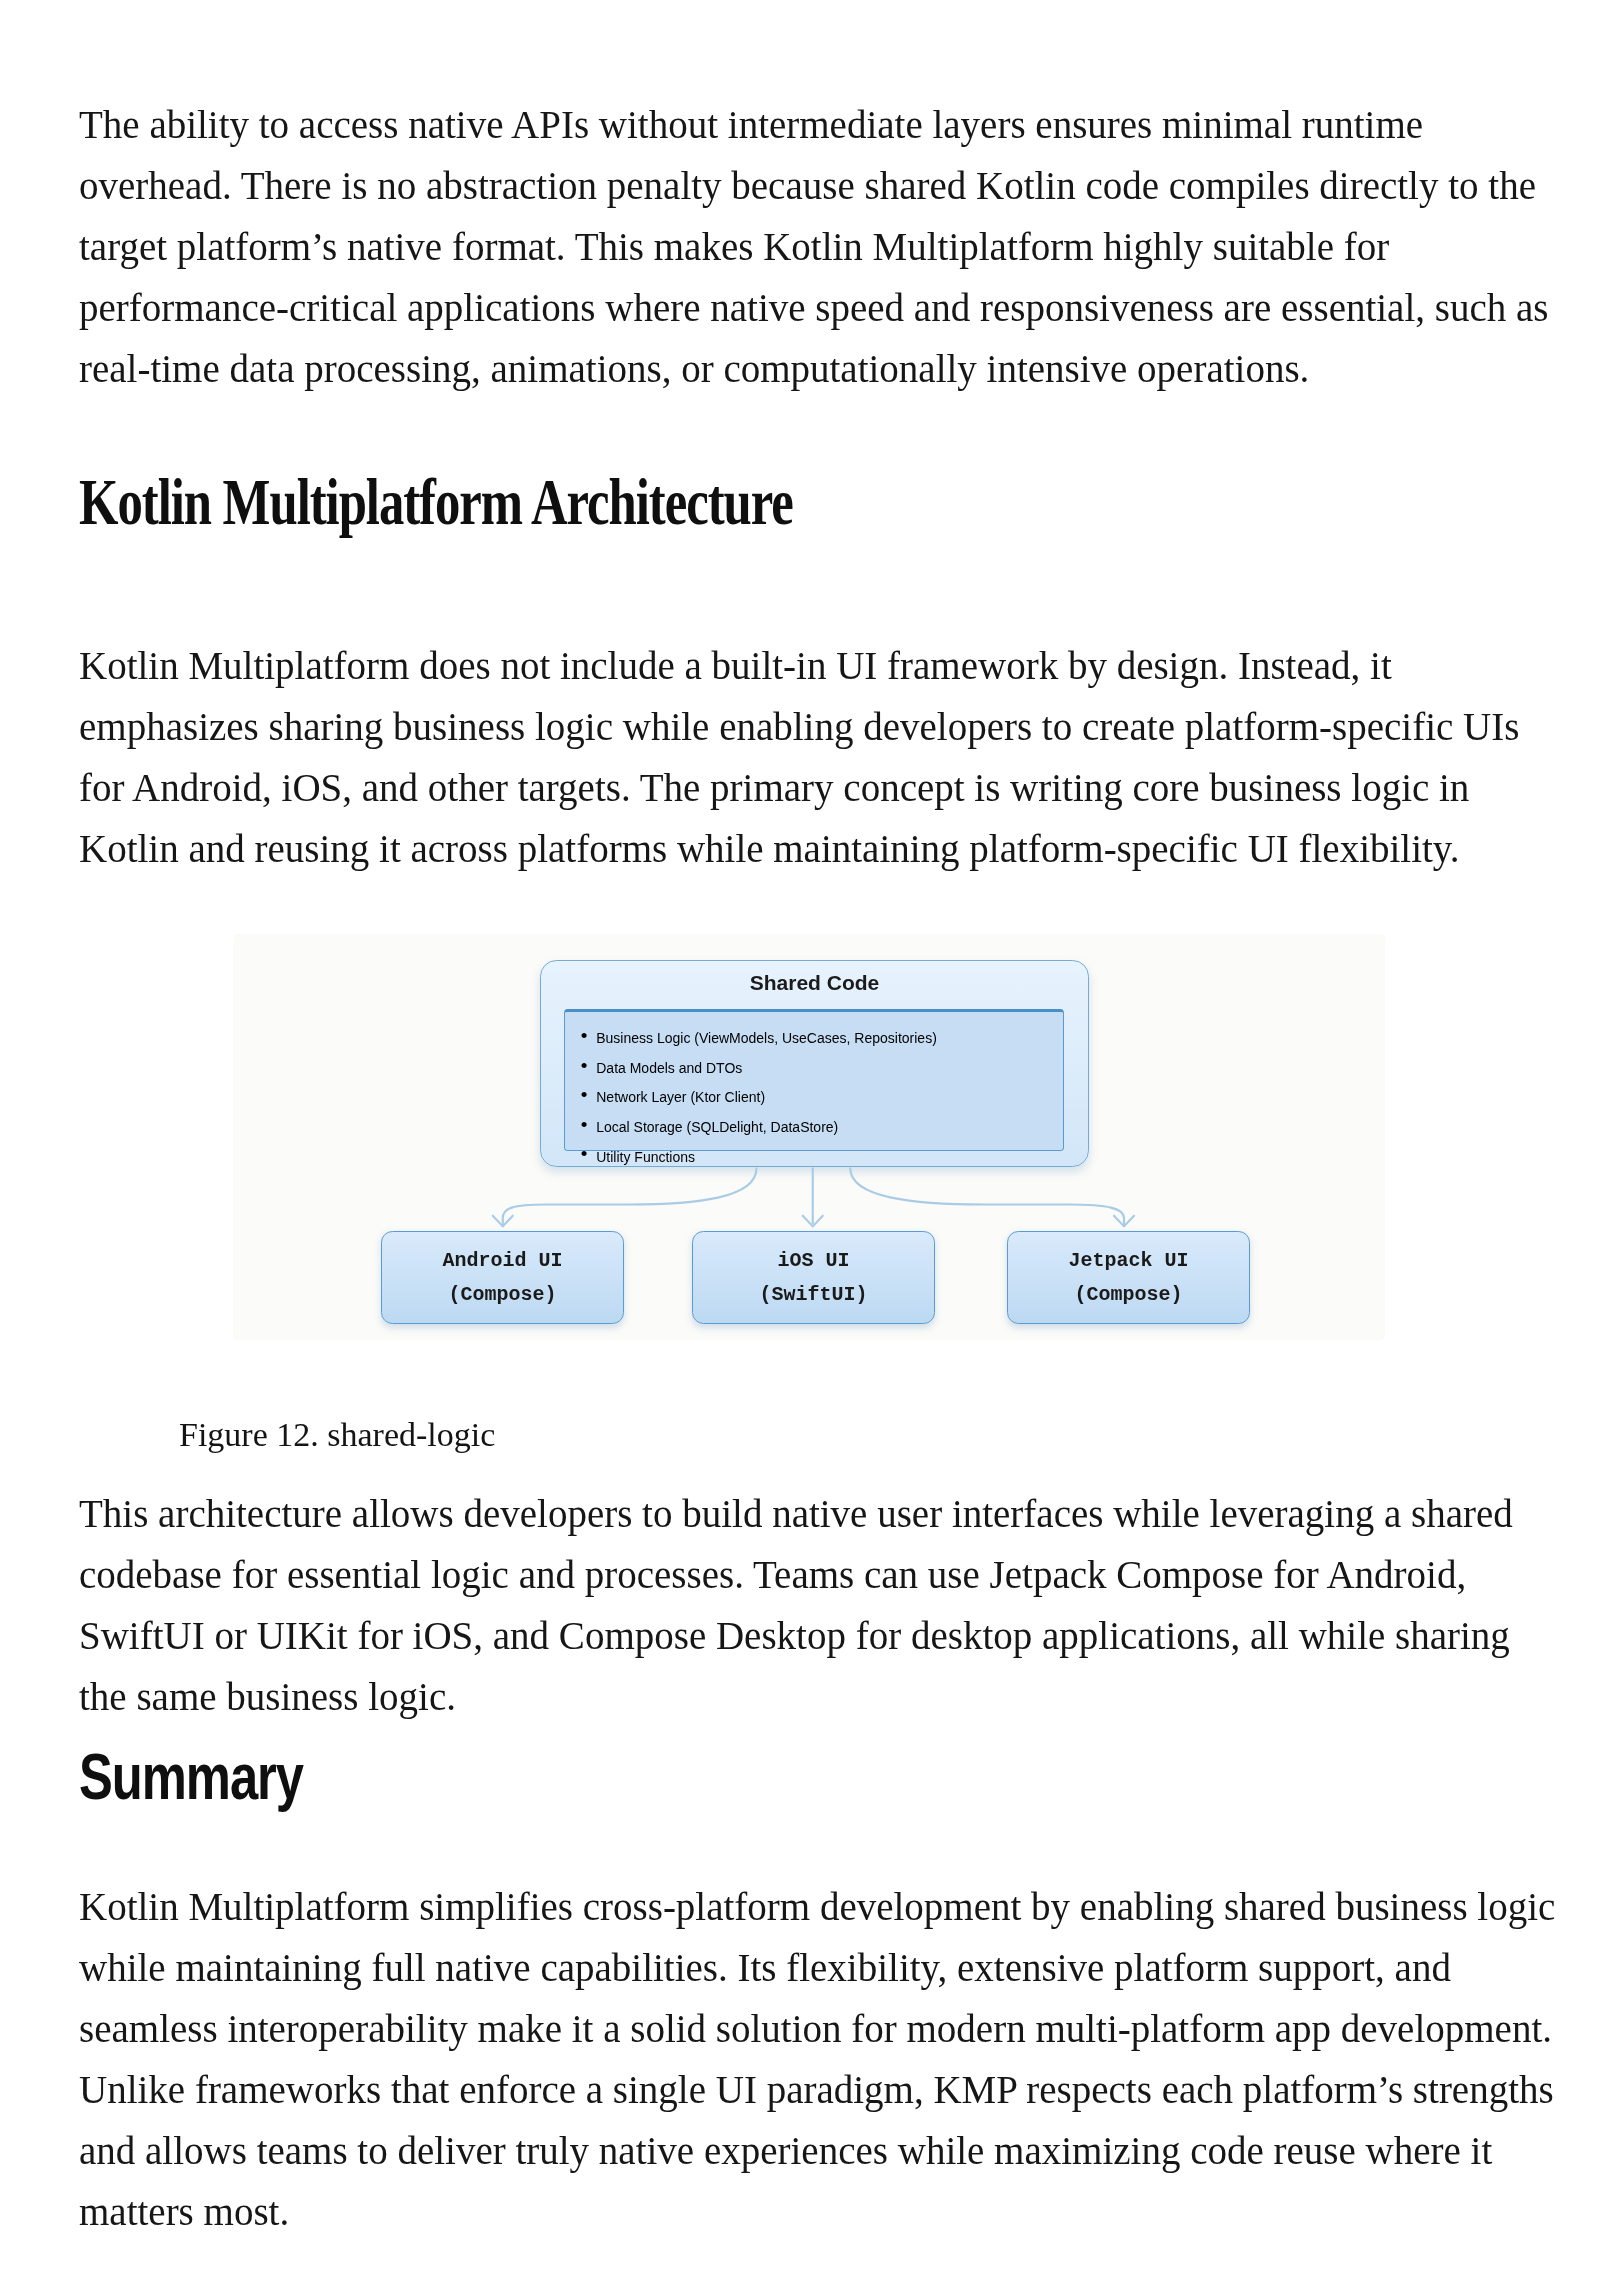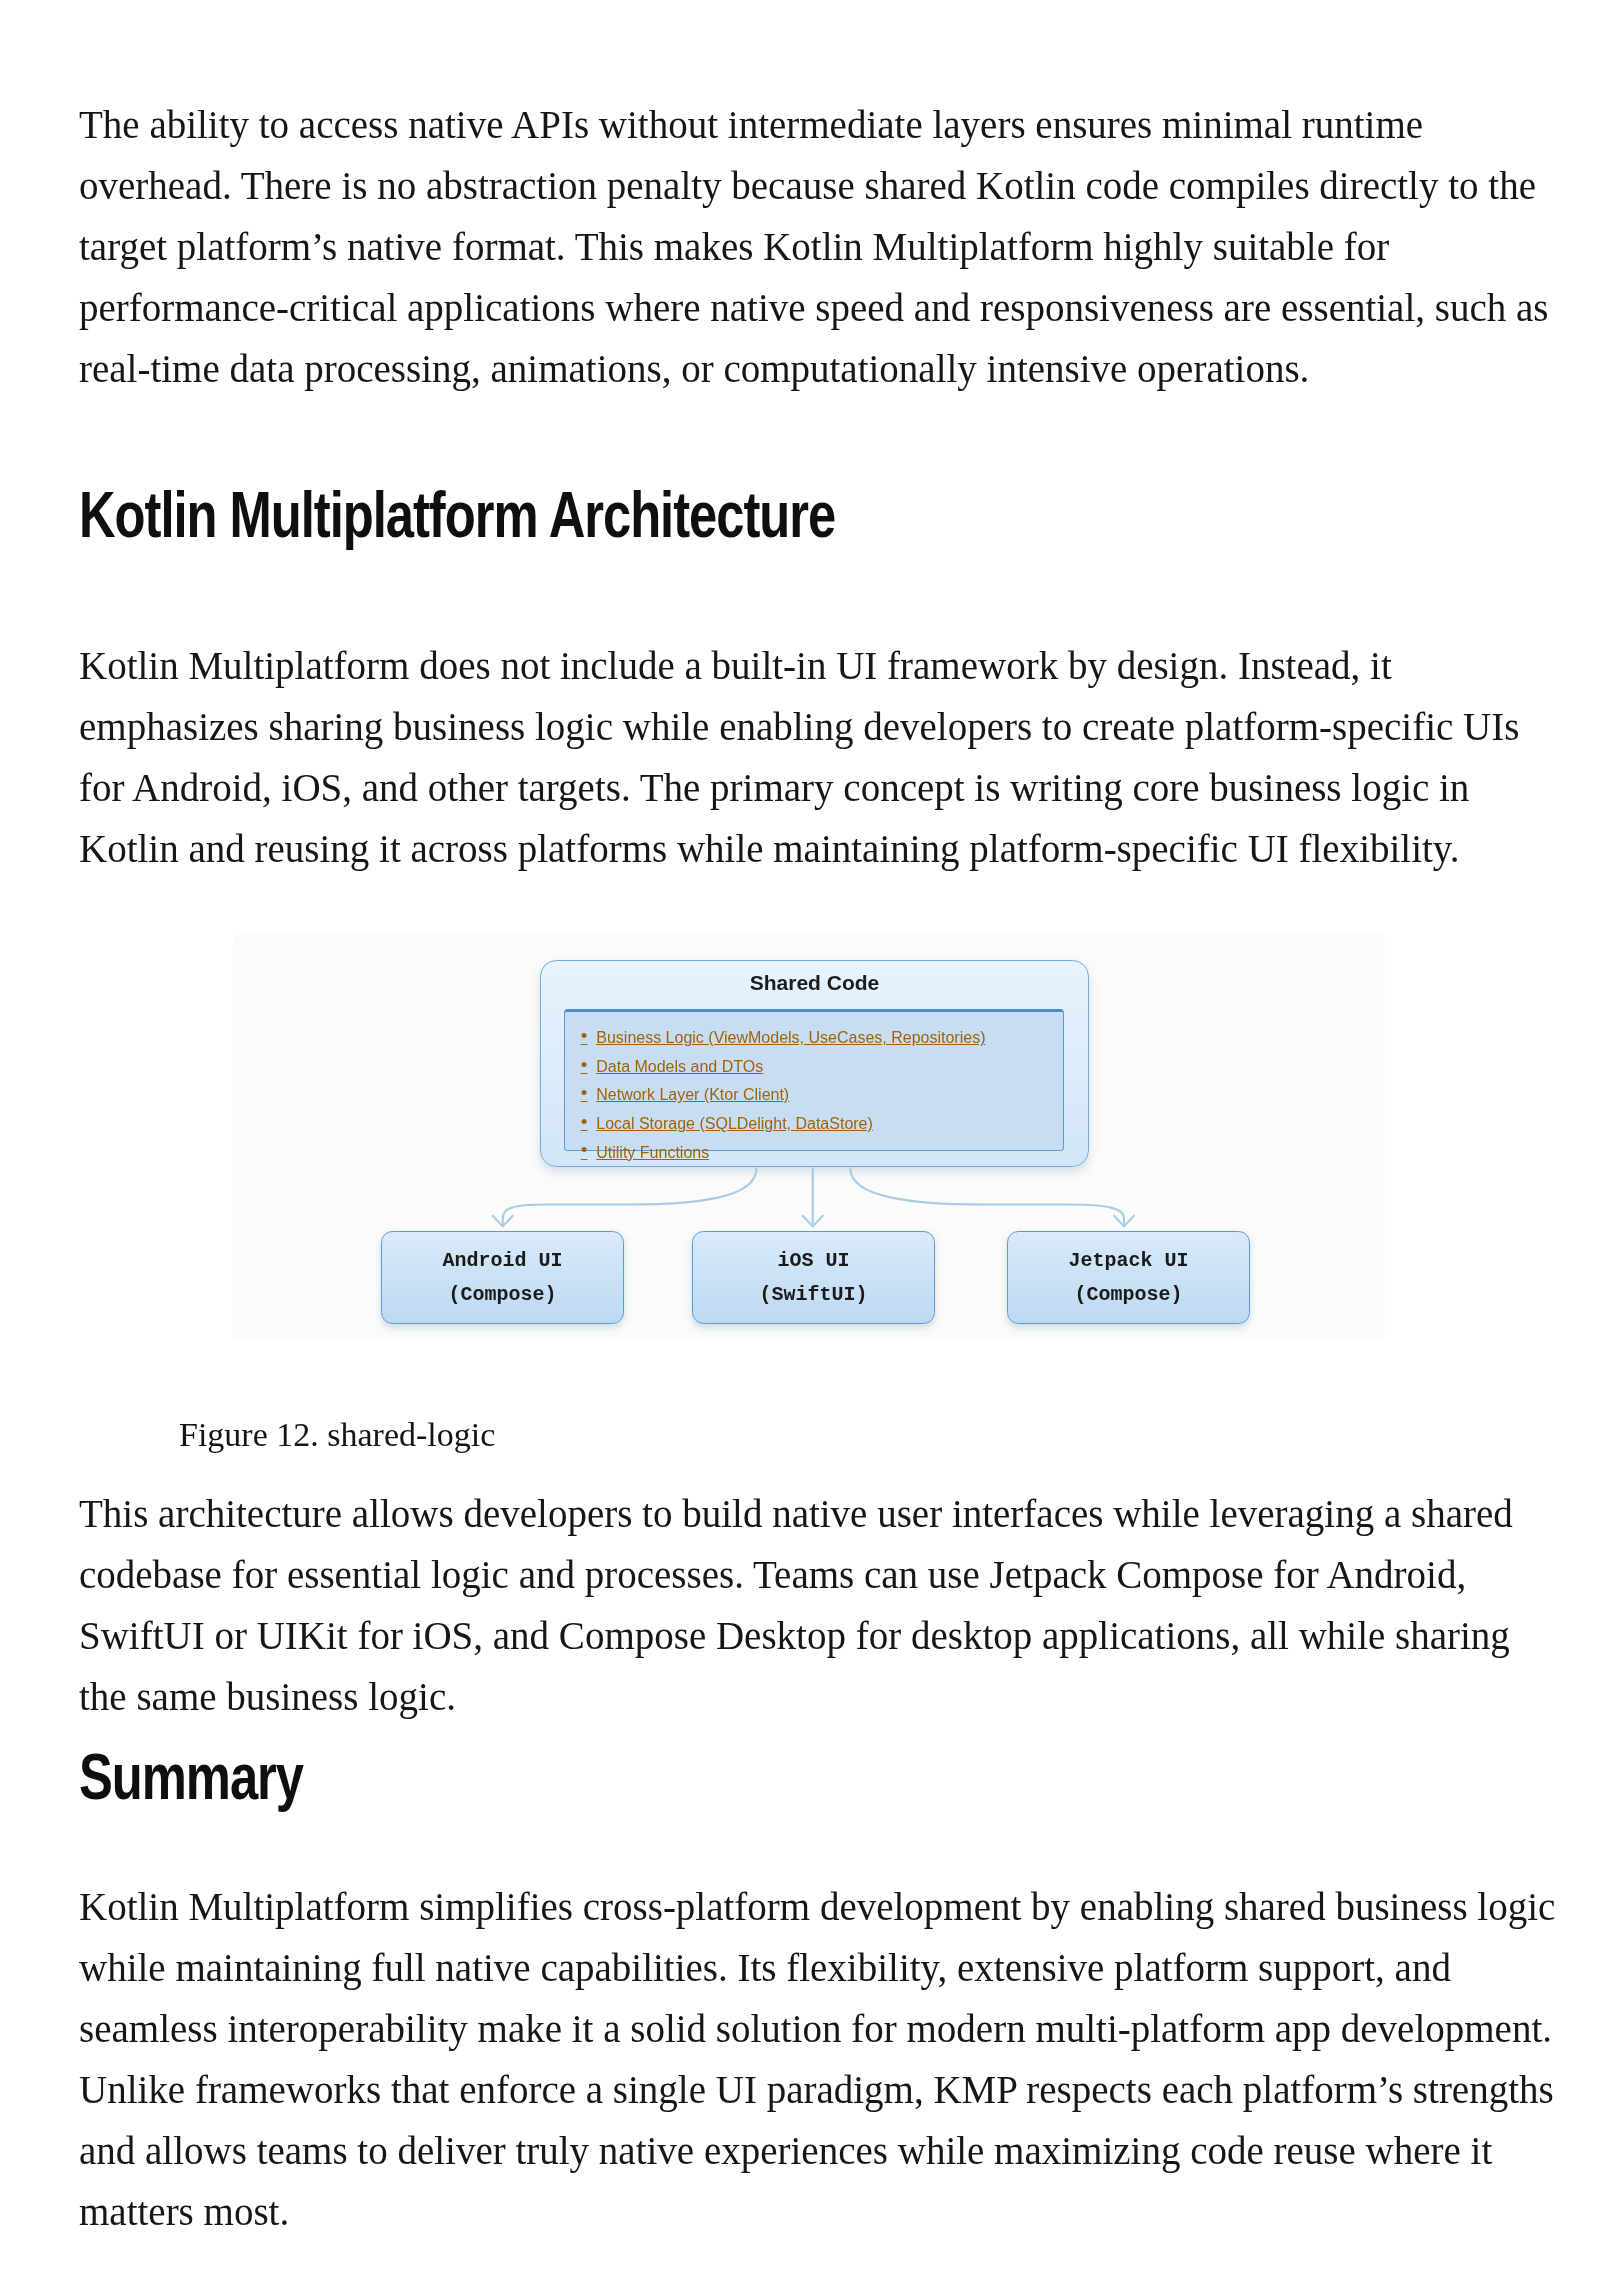--- a/index.html
+++ b/index.html
@@ -92,25 +92,24 @@
     border-top:3.1px solid var(--box-border-dark);
     border-radius:3.8px;
     padding:11.3px 11.3px 0 16.3px;
   }
   .shared-inner ul{
     margin:0;
     padding:0;
     list-style:none;
   }
   .shared-inner li{
-    font-size:16px;
+    font-size:14px;
     line-height:27.6px;
-    color:#a16207;
+    color:#000000;
     white-space:nowrap;
-    text-decoration:underline;
   }
   .shared-inner li::before{
     content:"\2022";
     margin-right:8.8px;
     font-size:19px;
     position:relative;
     top:-1.3px;
   }
   .arrows-svg{
     position:absolute;
@@ -158,21 +157,21 @@
     margin:13px;
   }
 </style>
 </head>
 <body>
 
 <div class="page">
 
   <p class="body-para" style="top:94px;">The ability to access native APIs without intermediate layers ensures minimal runtime overhead. There is no abstraction penalty because shared Kotlin code compiles directly to the target platform’s native format. This makes Kotlin Multiplatform highly suitable for performance-critical applications where native speed and responsiveness are essential, such as real-time data processing, animations, or computationally intensive operations.</p>
 
-  <h2 class="h2" style="top:478px;"><span>Kotlin Multiplatform Architecture</span></h2>
+  <h2 class="h2" style="top:465px;font-family:Liberation Serif, serif;"><span>Kotlin Multiplatform Architecture</span></h2>
 
   <p class="body-para" style="top:635px;">Kotlin Multiplatform does not include a built-in UI framework by design. Instead, it emphasizes sharing business logic while enabling developers to create platform-specific UIs for Android, iOS, and other targets. The primary concept is writing core business logic in Kotlin and reusing it across platforms while maintaining platform-specific UI flexibility.</p>
 
   <div class="figure">
 
     <div class="shared-box">
       <div class="shared-title">Shared Code</div>
       <div class="shared-inner">
         <ul>
             <li>Business Logic (ViewModels, UseCases, Repositories)</li>

